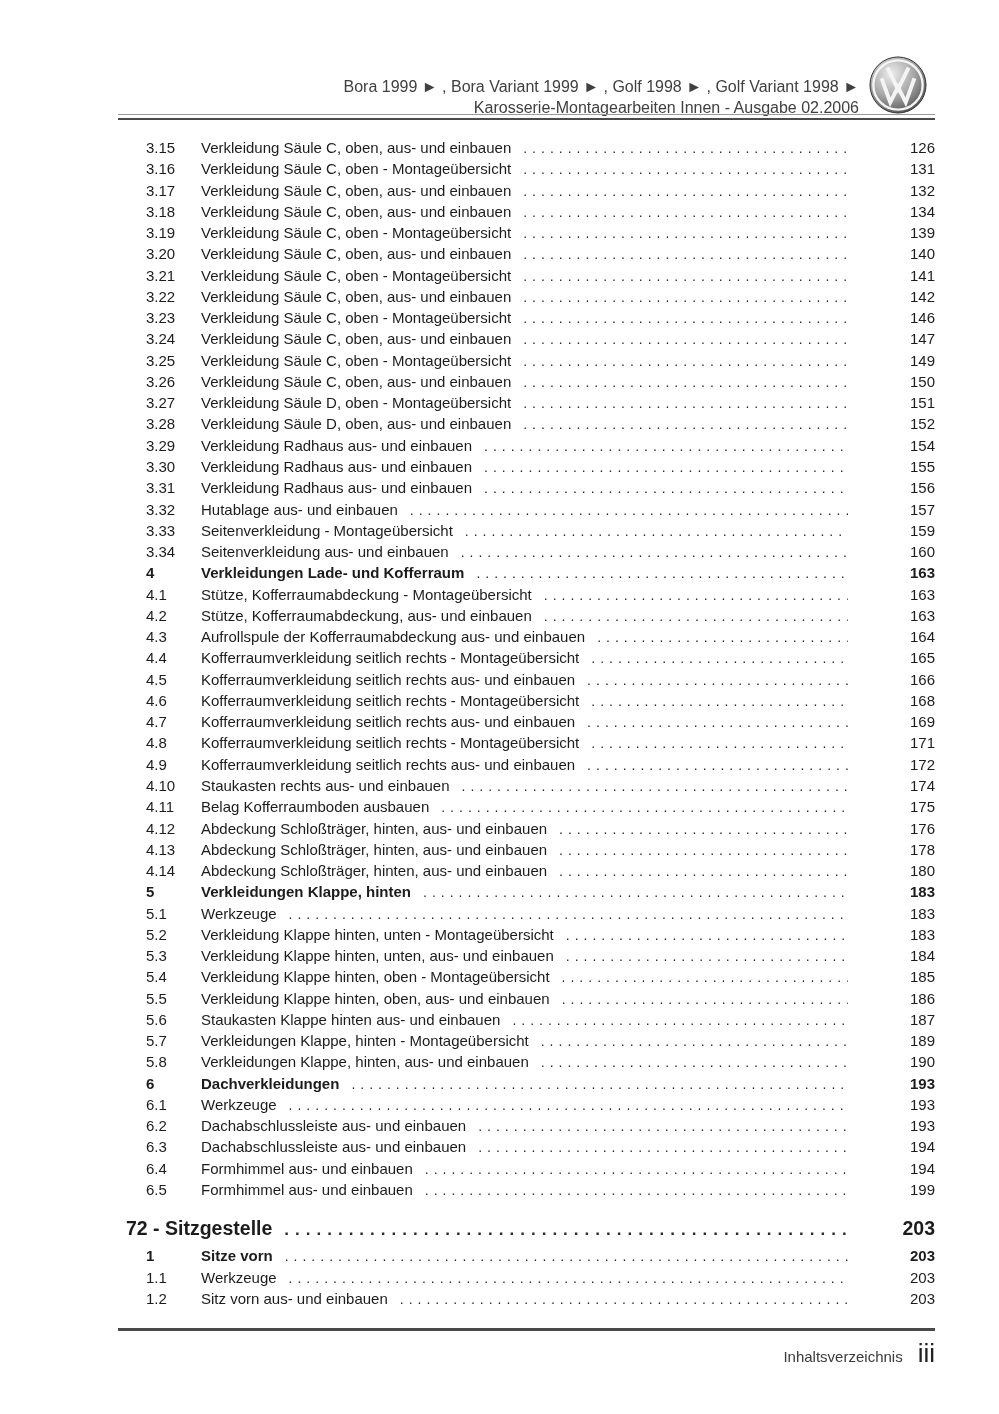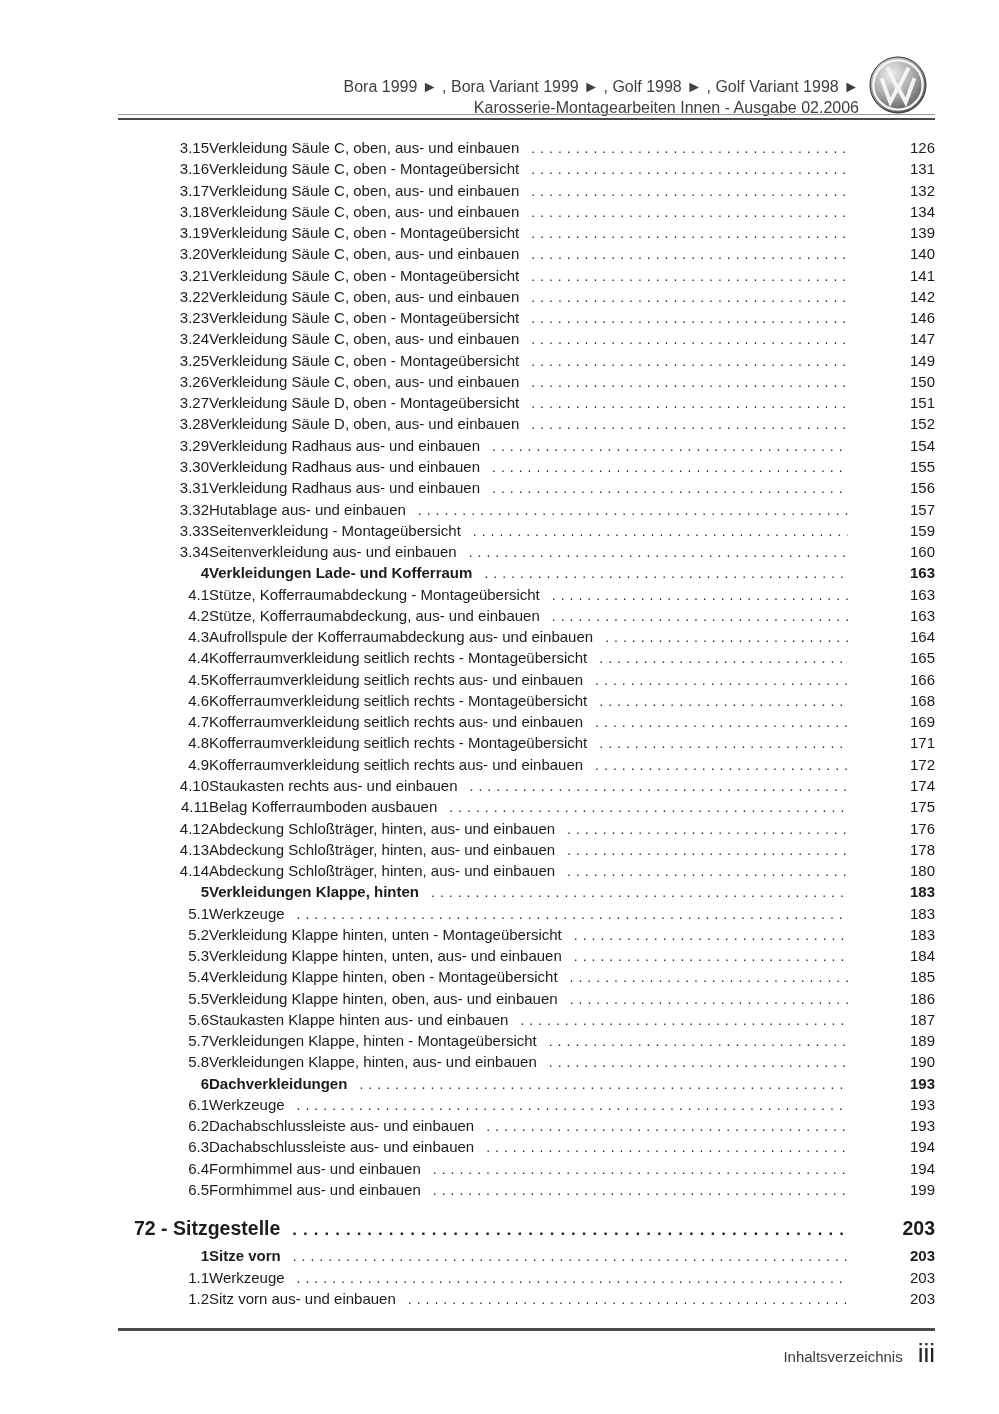--- a/index.html
+++ b/index.html
@@ -61,23 +61,22 @@
   }
   .row {
     display: flex;
     align-items: baseline;
     height: 21.27px;
     font-size: 15px;
     white-space: nowrap;
   }
   .row .num {
     flex: none;
-    margin-left: 36px;
+    margin-left: 28px;
     width: 55px;
-    text-align: right;
   }
   .row .title {
     flex: none;
   }
   .row .leader {
     flex: 1;
     overflow: hidden;
     margin: 0 8px 0 12px;
     letter-spacing: 5px;
     font-size: 14px;
@@ -95,21 +94,21 @@
     font-weight: bold;
   }
   .row.chapter {
     height: auto;
     margin-top: 15px;
     margin-bottom: 7px;
     font-size: 19.5px;
     font-weight: bold;
   }
   .row.chapter .title {
-    margin-left: 16px;
+    margin-left: 8px;
   }
   .row.chapter .leader {
     font-size: 17px;
     letter-spacing: 6px;
     font-weight: bold;
   }
 
   
   .footer-rule {
     position: absolute;

